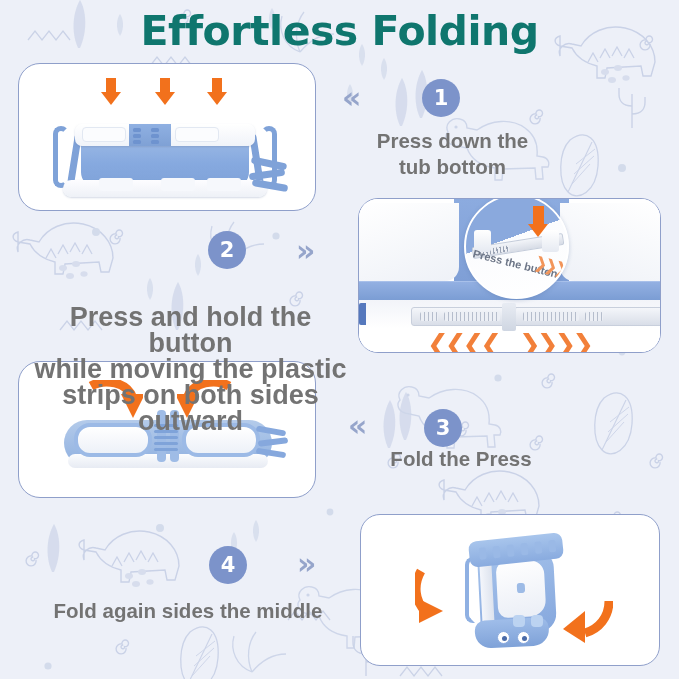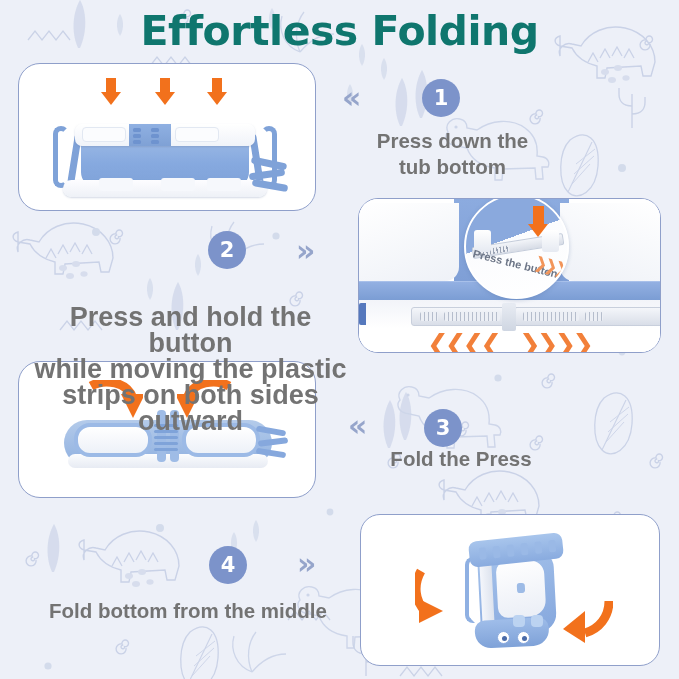--- a/index.html
+++ b/index.html
@@ -664,15 +664,15 @@
       </svg>
       <svg class="curve-arrow" style="left:196px;top:82px;" width="56" height="46">
         <path d="M52,4 C52,20 42,32 28,36" fill="none" stroke="#f2711c" stroke-width="9" stroke-linecap="butt"></path>
         <path d="M28,14 L6,32 L28,46 Z" fill="#f2711c"></path>
       </svg>
     </div>
   </div>
 
   <div class="step-badge" id="badge-4">4</div>
   <div class="flow-chevron" id="chev-4">»</div>
-  <div class="step-text" id="text-4">Fold bottom from the middle</div>
+  <div class="step-text" id="text-4">Fold again sides the middle</div>
 
 </div>
 
 </body></html>

